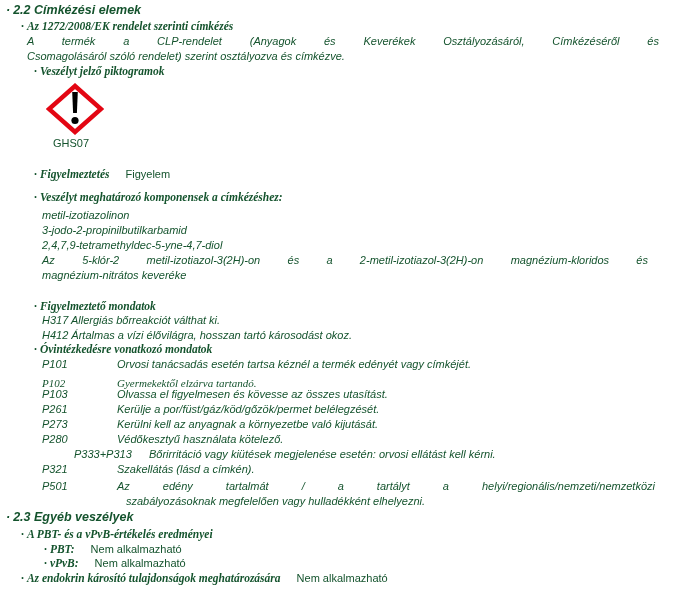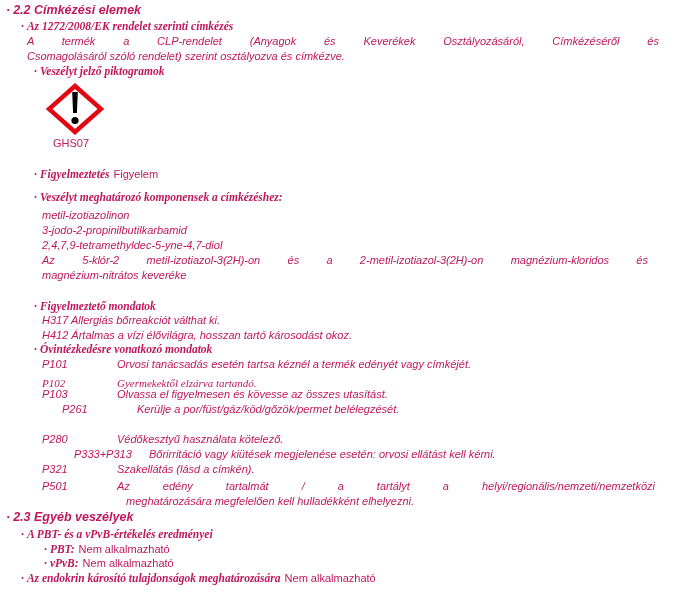--- a/index.html
+++ b/index.html
@@ -8,42 +8,42 @@
     width:679px; height:599px;
     background:#ffffff;
     overflow:hidden;
     font-family:"Liberation Sans", sans-serif;
     color:#000;
   }
   .line {
     position:absolute;
     white-space:nowrap;
     font:italic 11px/15px "Liberation Sans", sans-serif;
-    color:#be185d;
+    color:#14532d;
   }
   .serif-h { font:bold italic 11.5px/15px "Liberation Serif", serif; }
   .sans-h  { font:bold italic 12.5px/15px "Liberation Sans", sans-serif; }
   .upright { font-style:normal; }
   .bullet  { padding-right:3px; }
   .just {
     white-space:normal;
     text-align:justify;
     text-align-last:justify;
     display:block;
   }
   .pcode { display:inline-block; width:75px; }
   .pdesc-just {
     display:inline-block;
     vertical-align:top;
     width:538px;
     white-space:normal;
     text-align:justify;
     text-align-last:justify;
   }
-  .value-gap { margin-left:4px; }
+  .value-gap { margin-left:16px; }
   svg { display:block; }
 </style>
 </head>
 <body>
 
 <div id="page">
 
   <div class="line sans-h" style="left:6px; top:3px;"><span class="bullet">·</span><span>2.2 Címkézési elemek</span></div>
 
   <div class="line serif-h" style="left:21px; top:19px;"><span class="bullet">·</span><span>Az 1272/2008/EK rendelet szerinti címkézés</span></div>
@@ -80,26 +80,27 @@
 
   <div class="line serif-h" style="left:34px; top:299px;"><span class="bullet">·</span><span>Figyelmeztető mondatok</span></div>
   <div class="line" style="left:42px; top:313px;"><span>H317 Allergiás bőrreakciót válthat ki.</span></div>
   <div class="line" style="left:42px; top:328px;"><span>H412 Ártalmas a vízi élővilágra, hosszan tartó károsodást okoz.</span></div>
 
   <div class="line serif-h" style="left:34px; top:342px;"><span class="bullet">·</span><span>Óvintézkedésre vonatkozó mondatok</span></div>
 
   <div class="line" style="left:42px; top:357px;"><span class="pcode">P101</span><span>Orvosi tanácsadás esetén tartsa kéznél a termék edényét vagy címkéjét.</span></div>
   <div class="line" style="left:42px; top:376px;font-family:Liberation Serif, serif;"><span class="pcode">P102</span><span>Gyermekektől elzárva tartandó.</span></div>
   <div class="line" style="left:42px; top:387px;"><span class="pcode">P103</span><span>Olvassa el figyelmesen és kövesse az összes utasítást.</span></div>
-  <div class="line" style="left:42px; top:402px;margin-left:20px;"><span class="pcode">P261</span><span>Kerülje a por/füst/gáz/köd/gőzök/permet belélegzését.</span></div>
+  <div class="line" style="left:42px; top:402px;"><span class="pcode">P261</span><span>Kerülje a por/füst/gáz/köd/gőzök/permet belélegzését.</span></div>
+  <div class="line" style="left:42px; top:417px;"><span class="pcode">P273</span><span>Kerülni kell az anyagnak a környezetbe való kijutását.</span></div>
   <div class="line" style="left:42px; top:432px;"><span class="pcode">P280</span><span>Védőkesztyű használata kötelező.</span></div>
   <div class="line" style="left:42px; top:447px;margin-left:32px;"><span class="pcode">P333+P313</span><span>Bőrirritáció vagy kiütések megjelenése esetén: orvosi ellátást kell kérni.</span></div>
   <div class="line" style="left:42px; top:462px;"><span class="pcode">P321</span><span>Szakellátás (lásd a címkén).</span></div>
   <div class="line" style="left:42px; top:479px;"><span class="pcode">P501</span><span class="pdesc-just">Az edény tartalmát / a tartályt a helyi/regionális/nemzeti/nemzetközi</span></div>
-  <div class="line" style="left:126px; top:494px;"><span>meghatározására megfelelően kell hulladékként elhelyezni.</span></div>
+  <div class="line" style="left:126px; top:494px;"><span>szabályozásoknak megfelelően vagy hulladékként elhelyezni.</span></div>
 
   <div class="line sans-h" style="left:6px; top:510px;"><span class="bullet">·</span><span>2.3 Egyéb veszélyek</span></div>
 
   <div class="line serif-h" style="left:44px; top:542px;"><span class="bullet">·</span><span>PBT:</span><span class="line upright value-gap" style="position:static;">Nem alkalmazható</span></div>
 
   <div class="line serif-h" style="left:21px; top:527px;"><span class="bullet">·</span><span>A PBT- és a vPvB-értékelés eredményei</span></div>
 
   <div class="line serif-h" style="left:44px; top:556px;"><span class="bullet">·</span><span>vPvB:</span><span class="line upright value-gap" style="position:static;">Nem alkalmazható</span></div>
 
   <div class="line serif-h" style="left:21px; top:571px;"><span class="bullet">·</span><span>Az endokrin károsító tulajdonságok meghatározására</span><span class="line upright value-gap" style="position:static;">Nem alkalmazható</span></div>

